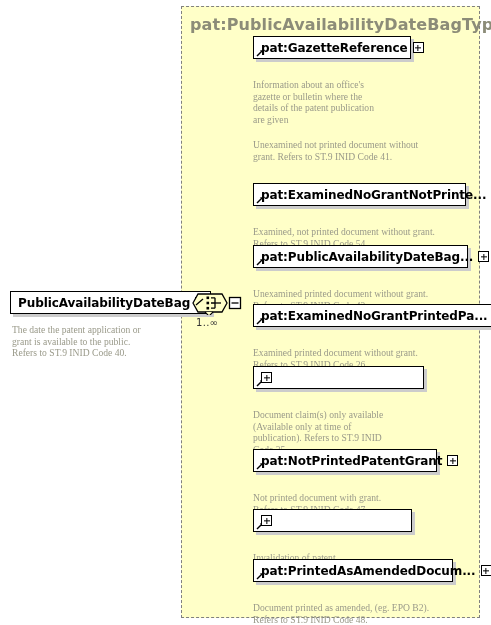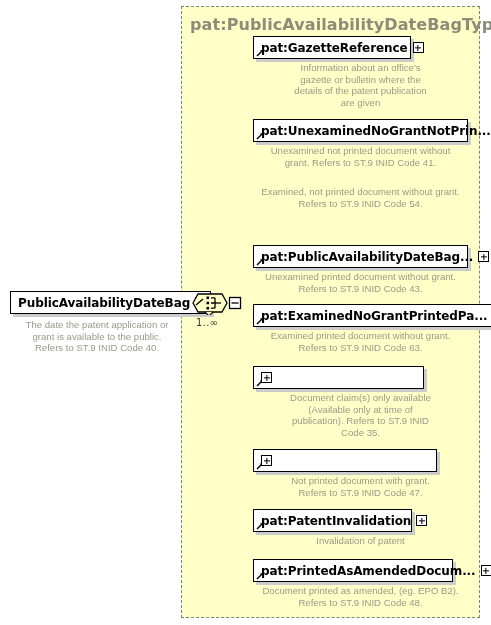--- a/index.html
+++ b/index.html
@@ -65,28 +65,27 @@
     position: absolute;
     top: 1.5px; bottom: 1.5px; left: 50%;
     width: 1.3px; background: #000000;
     transform: translateX(-50%);
   }
 
   .annot {
     font-size: 9.6px;
     color: #9a9a8a;
     line-height: 11.6px;
-    margin-top: 3px;
+    margin-top: 20px;
     white-space: pre-line;
-    font-family: Liberation Sans, sans-serif;
-    text-align: center;
+    font-family: Liberation Serif, serif;
   }
   #root-annot {
     position: absolute;
-    left: 12px; top: 316px;
+    left: 12px; top: 304px;
     width: 170px;
   }
 
   
   #type-container {
     position: absolute;
     left: 181px; top: 6px;
     width: 299px; height: 612px;
     background: #ffffc8;
     border: 1.5px dashed #808080;
@@ -194,33 +193,33 @@
     <span class="node-label">pat:GazetteReference</span>
     <span class="expander plus"></span>
   </div>
   <div class="annot">Information about an office's
 gazette or bulletin where the
 details of the patent publication
 are given</div>
 </div>
 
 <div class="child" style="top:119px">
-  <div class="node-box" style="width:215px">
-    <svg class="ref-arrow" viewBox="0 0 8 8">
-      <path d="M1,7 L6,2" stroke="#000000" stroke-width="1.4" fill="none"></path>
-      <path d="M6.6,1.2 L7,4 L3.8,1.6 Z" fill="#000000"></path>
-    </svg>
-    <span class="node-label">pat:UnexaminedNoGrantNotPrin...</span>
-    <span class="expander plus"></span>
-  </div>
   <div class="annot">Unexamined not printed document without
 grant. Refers to ST.9 INID Code 41.</div>
 </div>
 
 <div class="child" style="top:183px">
+  <div class="node-box" style="width:213px">
+    <svg class="ref-arrow" viewBox="0 0 8 8">
+      <path d="M1,7 L6,2" stroke="#000000" stroke-width="1.4" fill="none"></path>
+      <path d="M6.6,1.2 L7,4 L3.8,1.6 Z" fill="#000000"></path>
+    </svg>
+    <span class="node-label">pat:ExaminedNoGrantNotPrinte...</span>
+    <span class="expander plus"></span>
+  </div>
   <div class="annot">Examined, not printed document without grant.
 Refers to ST.9 INID Code 54.</div>
 </div>
 
 <div class="child" style="top:245px">
   <div class="node-box" style="width:215px">
     <svg class="ref-arrow" viewBox="0 0 8 8">
       <path d="M1,7 L6,2" stroke="#000000" stroke-width="1.4" fill="none"></path>
       <path d="M6.6,1.2 L7,4 L3.8,1.6 Z" fill="#000000"></path>
     </svg>
@@ -234,21 +233,21 @@
 <div class="child" style="top:304px">
   <div class="node-box" style="width:256px">
     <svg class="ref-arrow" viewBox="0 0 8 8">
       <path d="M1,7 L6,2" stroke="#000000" stroke-width="1.4" fill="none"></path>
       <path d="M6.6,1.2 L7,4 L3.8,1.6 Z" fill="#000000"></path>
     </svg>
     <span class="node-label">pat:ExaminedNoGrantPrintedPa...</span>
     <span class="expander plus"></span>
   </div>
   <div class="annot">Examined printed document without grant.
-Refers to ST.9 INID Code 63.</div>
+Refers to ST.9 INID Code 26.</div>
 </div>
 
 <div class="child" style="top:366px">
   <div class="node-box" style="width:171px">
     <svg class="ref-arrow" viewBox="0 0 8 8">
       <path d="M1,7 L6,2" stroke="#000000" stroke-width="1.4" fill="none"></path>
       <path d="M6.6,1.2 L7,4 L3.8,1.6 Z" fill="#000000"></path>
     </svg>
     <span class="expander plus"></span>
   </div>
@@ -257,33 +256,33 @@
 publication). Refers to ST.9 INID
 Code 35.</div>
 </div>
 
 <div class="child" style="top:449px">
   <div class="node-box" style="width:184px">
     <svg class="ref-arrow" viewBox="0 0 8 8">
       <path d="M1,7 L6,2" stroke="#000000" stroke-width="1.4" fill="none"></path>
       <path d="M6.6,1.2 L7,4 L3.8,1.6 Z" fill="#000000"></path>
     </svg>
+    <span class="node-label">pat:NotPrintedPatentGrant</span>
     <span class="expander plus"></span>
   </div>
   <div class="annot">Not printed document with grant.
 Refers to ST.9 INID Code 47.</div>
 </div>
 
 <div class="child" style="top:509px">
   <div class="node-box" style="width:159px">
     <svg class="ref-arrow" viewBox="0 0 8 8">
       <path d="M1,7 L6,2" stroke="#000000" stroke-width="1.4" fill="none"></path>
       <path d="M6.6,1.2 L7,4 L3.8,1.6 Z" fill="#000000"></path>
     </svg>
-    <span class="node-label">pat:PatentInvalidation</span>
     <span class="expander plus"></span>
   </div>
   <div class="annot">Invalidation of patent</div>
 </div>
 
 <div class="child" style="top:559px">
   <div class="node-box" style="width:200px">
     <svg class="ref-arrow" viewBox="0 0 8 8">
       <path d="M1,7 L6,2" stroke="#000000" stroke-width="1.4" fill="none"></path>
       <path d="M6.6,1.2 L7,4 L3.8,1.6 Z" fill="#000000"></path>

